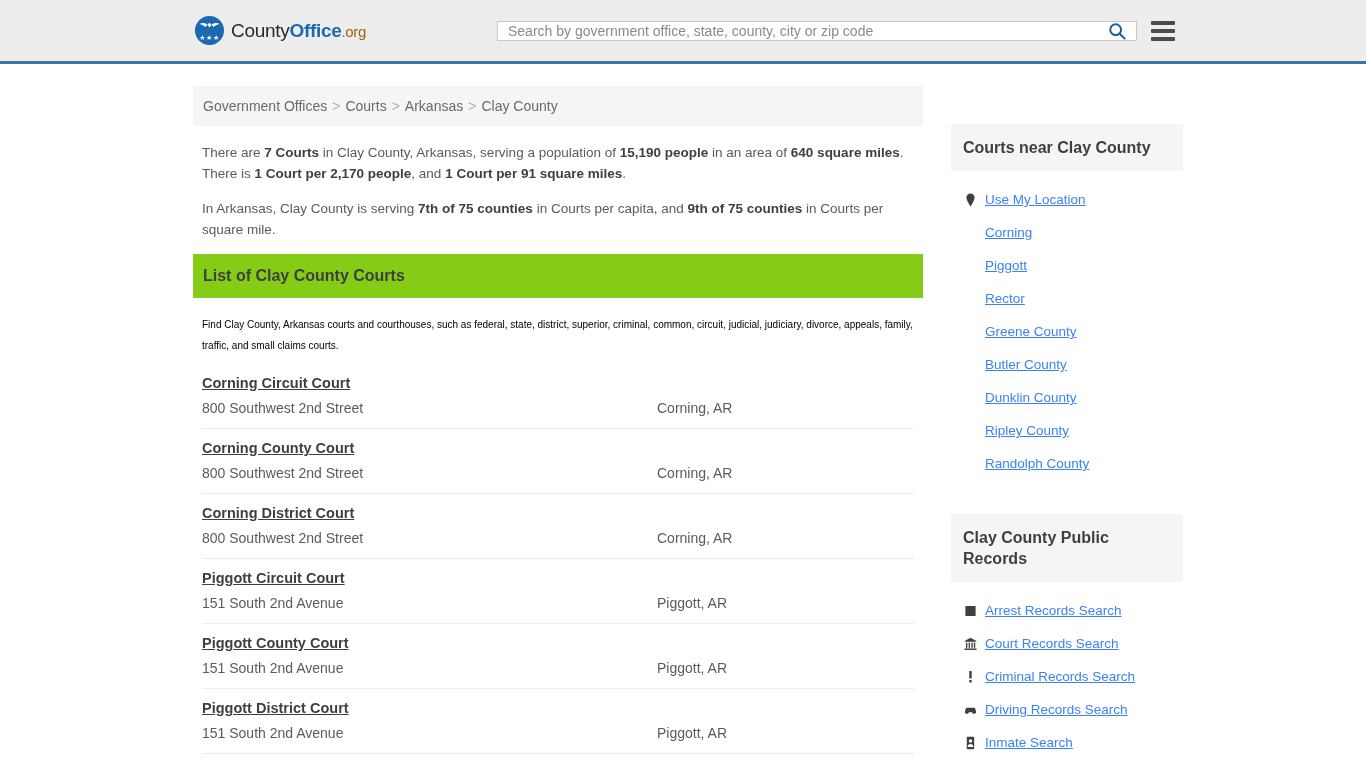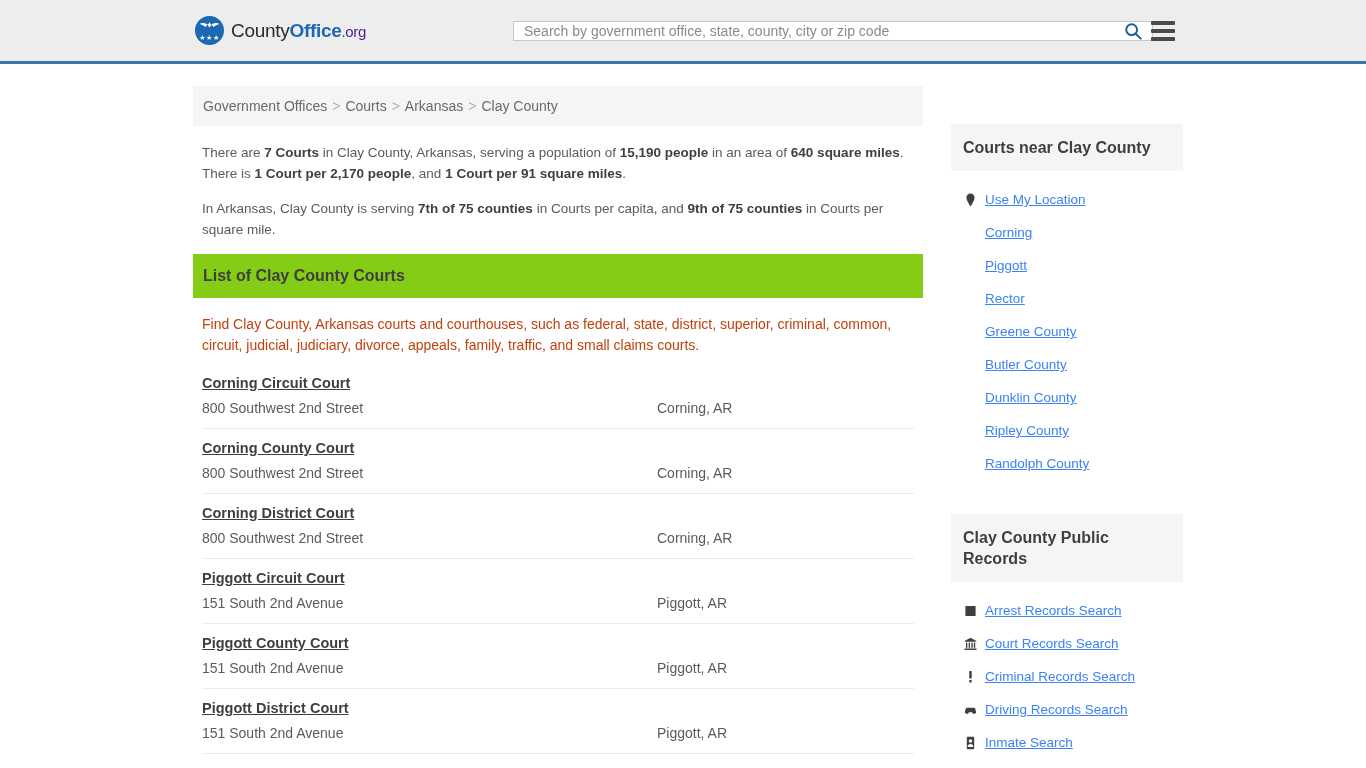--- a/index.html
+++ b/index.html
@@ -51,25 +51,25 @@
     letter-spacing: 0.5px;
     line-height: 7px;
   }
   .brand-text {
     font-size: 19px;
     letter-spacing: -0.3px;
     white-space: nowrap;
   }
   .brand-text .c1 { color: #2b2b2b; }
   .brand-text .c2 { color: #1b68b3; font-weight: bold; }
-  .brand-text .c3 { color: #4c1d95; font-size: 15px; margin-top: 24px; }
+  .brand-text .c3 { color: #a16207; font-size: 15px; margin-top: 24px; }
 
   .search-wrap {
     position: absolute;
-    left: 513px;
+    left: 497px;
     width: 640px;
     height: 20px;
     background: #ffffff;
     border: 1px solid #c8c8c8;
     display: flex;
     align-items: center;
   }
   .search-input {
     flex: 1;
     border: 0;
@@ -149,23 +149,23 @@
   .section-head {
     background: #84cc16;
     padding: 13px 10px;
     font-size: 16px;
     font-weight: bold;
     color: #3f3f3f;
     margin-top: 6px;
   }
 
   .section-desc {
-    font-size: 14px;
+    font-size: 10px;
     line-height: 21px;
-    color: #c2410c;
+    color: #000000;
     padding: 16px 9px 8px 9px;
     margin: 0;
   }
 
   .court-list { padding: 0 9px; }
   .court-row {
     border-bottom: 1px solid #ececec;
     padding: 10px 0 12px 0;
     position: relative;
     min-height: 60px;

